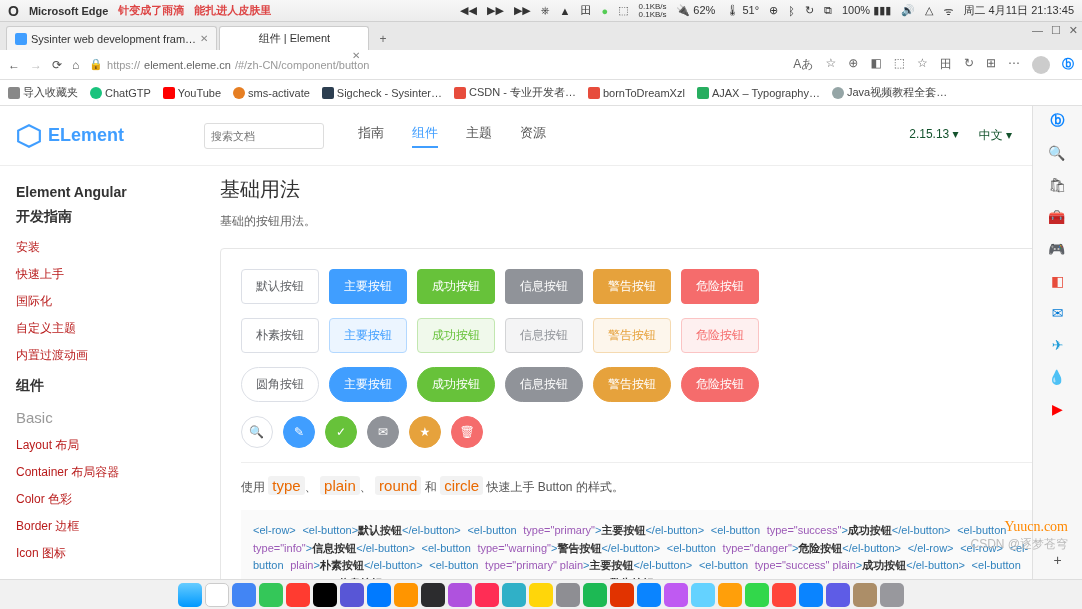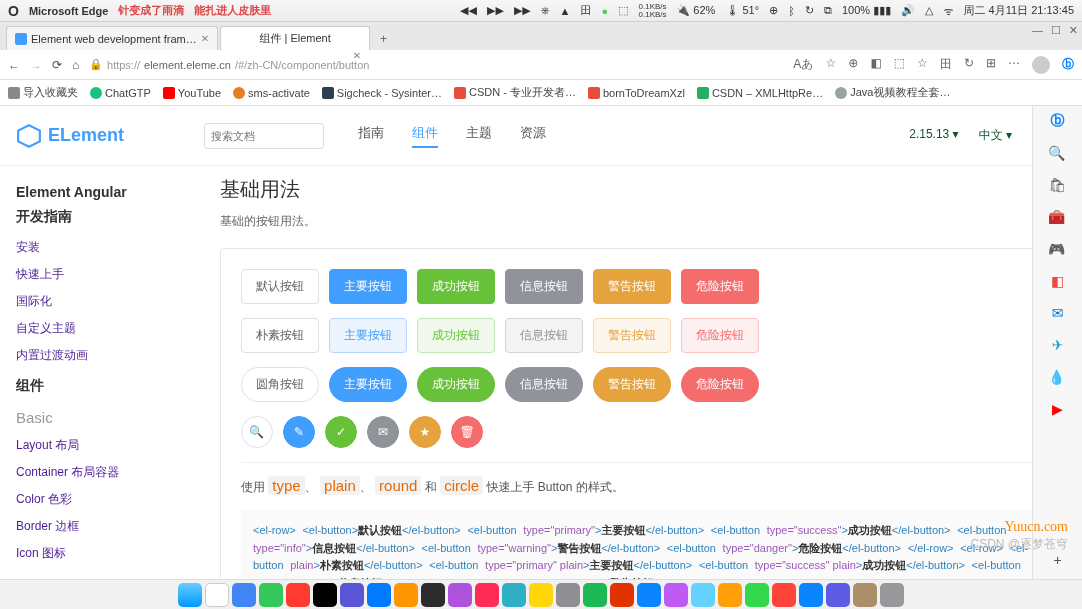--- a/index.html
+++ b/index.html
@@ -36,21 +36,21 @@
 .el-logo svg { width:26px; height:26px; }
 .el-search { width:120px; height:26px; border:1px solid #ddd; border-radius:3px; padding:0 6px; font-size:11px; color:#aaa; }
 .el-nav { display:flex; gap:28px; font-size:13px; color:#555; margin-left:10px; }
 .el-nav .item { padding-bottom:4px; cursor:pointer; }
 .el-nav .item.active { color:#409eff; border-bottom:2px solid #409eff; }
 .el-right { margin-left:auto; display:flex; gap:20px; color:#14532d; font-size:12px; }
 
 .sidebar { width:200px; background:#fff; padding:70px 16px 0 16px; font-size:12px; position:absolute; top:0; left:0; bottom:0; overflow:auto; }
 .sidebar h3 { font-size:14px; color:#333; margin:8px 0 8px 0; font-weight:bold; }
 .sidebar .grp { font-size:15px; color:#999; margin:14px 0 6px 0; }
-.sidebar a { display:block; padding:5px 0; color:#4c1d95; text-decoration:none; font-size:12px; cursor:pointer; }
+.sidebar a { display:block; padding:5px 0; color:#b91c1c; text-decoration:none; font-size:12px; cursor:pointer; }
 
 .content { padding:70px 20px 20px 20px; }
 .content h2 { font-size:20px; color:#333; margin-bottom:10px; font-weight:500; }
 .content .desc { font-size:12px; color:#666; margin-bottom:18px; }
 .demo-box { border:1px solid #e6e6e6; border-radius:4px; padding:20px; font-size:13px; }
 .row { margin-bottom:14px; display:flex; gap:10px; }
 .btn { padding:8px 14px; border-radius:4px; font-size:12px; cursor:pointer; border:1px solid #dcdfe6; background:#fff; color:#606266; display:inline-flex; align-items:center; justify-content:center; }
 .btn.primary { background:#409eff; color:#fff; border-color:#409eff; }
 .btn.success { background:#67c23a; color:#fff; border-color:#67c23a; }
 .btn.info { background:#909399; color:#fff; border-color:#909399; }
@@ -112,21 +112,21 @@
     <span>🔊</span>
     <span>△</span>
     <span>ᯤ</span>
     <span>周二 4月11日 21:13:45</span>
   </div>
 </div>
 
 <div class="tabstrip">
   <div class="tab">
     <span class="fav" style="background:#409eff;"></span>
-    <span>Element web development fram…</span>
+    <span>Sysinter web development fram…</span>
     <span class="close">✕</span>
   </div>
   <div class="tab active">
     <span class="fav" style="background:#409eff;"></span>
     <span>组件 | Element</span>
     <span class="close">✕</span>
   </div>
   <span style="padding:4px 8px;color:#666;">+</span>
   <div class="winctl">
     <span>—</span>
@@ -188,21 +188,21 @@
   <div class="bm">
       <span class="ic" style="background:#e74c3c;"></span>
       <span>CSDN - 专业开发者…</span>
     </div>
   <div class="bm">
       <span class="ic" style="background:#e74c3c;"></span>
       <span>bornToDreamXzl</span>
     </div>
   <div class="bm">
       <span class="ic" style="background:#27ae60;"></span>
-      <span>CSDN – XMLHttpRe…</span>
+      <span>AJAX – Typography…</span>
     </div>
   <div class="bm">
       <span class="ic" style="background:#95a5a6;border-radius:50%;"></span>
       <span>Java视频教程全套…</span>
     </div>
 </div>
 
 <div class="viewport">
 
   <div class="el-header">

